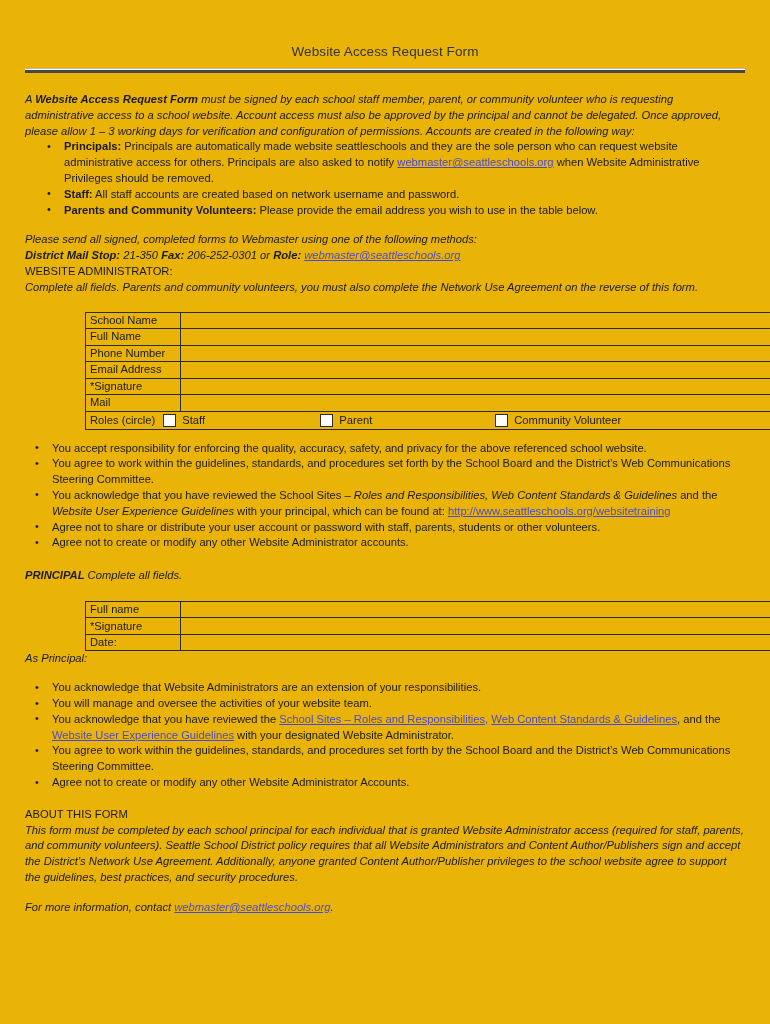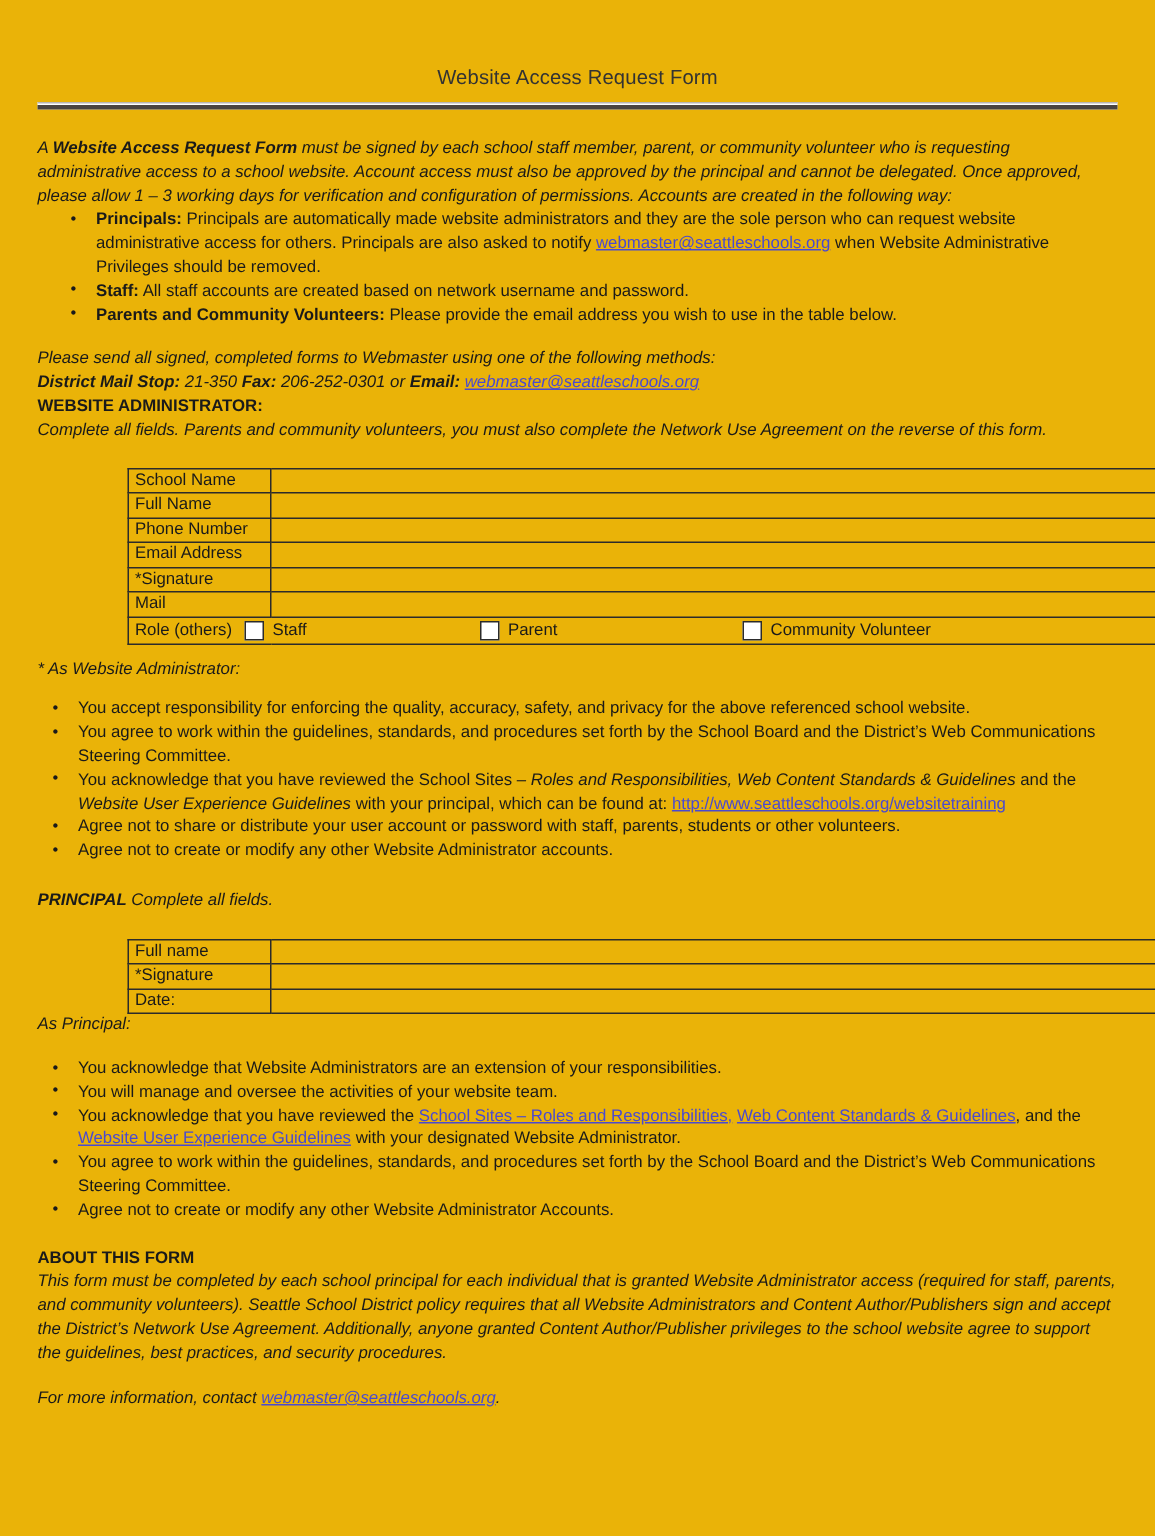--- a/index.html
+++ b/index.html
@@ -51,21 +51,21 @@
   .block-gap-md { margin-top: 14px; }
   .block-gap-sm { margin-top: 9px; }
   b, .b { font-weight: bold; }
   i, .i { font-style: italic; }
   a.link, .link {
     color: #4a4ad0;
     text-decoration: underline;
   }
   .section-head {
     font-size: 11.2px;
-    font-weight: bold;
+    font-weight: normal;
     line-height: 15.8px;
     margin: 0;
   }
   
   ul.bullets {
     list-style: none;
     margin: 0;
     padding: 0;
   }
   ul.bullets > li {
@@ -132,27 +132,27 @@
 <body>
 
 <div class="page">
 
   <div class="doc-title">Website Access Request Form</div>
   <div class="header-rule"></div>
 
   <p class="para block-gap-lg"><span>A </span><b>Website Access Request Form</b><span> must be signed by each school staff member, parent, or community volunteer who is requesting administrative access to a school website. Account access must also be approved by the principal and cannot be delegated. Once approved, please allow 1 – 3 working days for verification and configuration of permissions. Accounts are created in the following way:</span></p>
 
   <ul class="bullets indent2">
-    <li><b>Principals:</b><span> Principals are automatically made website administrators and they are the sole person who can request website administrative access for others. Principals are also asked to notify </span><a class="link" href="#">webmaster@seattleschools.org</a><span> when Website Administrative Privileges should be removed.</span></li>
+    <li><b>Principals:</b><span> Principals are automatically made website seattleschools and they are the sole person who can request website administrative access for others. Principals are also asked to notify </span><a class="link" href="#">webmaster@seattleschools.org</a><span> when Website Administrative Privileges should be removed.</span></li>
     <li><b>Staff:</b><span> All staff accounts are created based on network username and password.</span></li>
     <li><b>Parents and Community Volunteers:</b><span> Please provide the email address you wish to use in the table below.</span></li>
   </ul>
 
   <p class="para block-gap-md">Please send all signed, completed forms to Webmaster using one of the following methods:</p>
-  <p class="para"><b>District Mail Stop:</b><span> 21-350 </span><b>Fax:</b><span> 206-252-0301 or </span><b>Email:</b><span>&nbsp;</span><a class="link" href="#">webmaster@seattleschools.org</a></p>
+  <p class="para"><b>District Mail Stop:</b><span> 21-350 </span><b>Fax:</b><span> 206-252-0301 or </span><b>Role:</b><span>&nbsp;</span><a class="link" href="#">webmaster@seattleschools.org</a></p>
 
   <p class="section-head block-gap-md">WEBSITE ADMINISTRATOR:</p>
   <p class="para">Complete all fields. Parents and community volunteers, you must also complete the Network Use Agreement on the reverse of this form.</p>
 
   <div style="height:16px"></div>
 
   <table class="form-table">
     <tbody>
       <tr>
         <td class="label">School Name</td>
@@ -174,34 +174,33 @@
         <td class="label">*Signature</td>
         <td></td>
       </tr>
       <tr>
         <td class="label">Mail</td>
         <td></td>
       </tr>
       <tr class="role-row">
         <td colspan="2">
           <div class="role-cell">
-            <span class="role-label">Role (others)</span>
+            <span class="role-label">Roles (circle)</span>
             <span class="chk"></span>
             <span class="role-opt seg-staff">Staff</span>
             <span class="chk"></span>
             <span class="role-opt seg-parent">Parent</span>
             <span class="chk"></span>
             <span class="role-opt">Community Volunteer</span>
           </div>
         </td>
       </tr>
     </tbody>
   </table>
 
-  <p class="para block-gap-sm">* As Website Administrator:</p>
 
   <div style="height:11px"></div>
 
   <ul class="bullets">
     <li><span>You accept responsibility for enforcing the quality, accuracy, safety, and privacy for the above referenced school website.</span></li>
     <li><span>You agree to work within the guidelines, standards, and procedures set forth by the School Board and the District’s Web Communications Steering Committee.</span></li>
     <li><span>You acknowledge that you have reviewed the School Sites – </span><i>Roles and Responsibilities, Web Content Standards &amp; Guidelines</i><span> and the </span><i>Website User Experience Guidelines</i><span> with your principal, which can be found at: </span><a class="link" href="#">http://www.seattleschools.org/websitetraining</a></li>
     <li><span>Agree not to share or distribute your user account or password with staff, parents, students or other volunteers.</span></li>
     <li><span>Agree not to create or modify any other Website Administrator accounts.</span></li>
   </ul>

